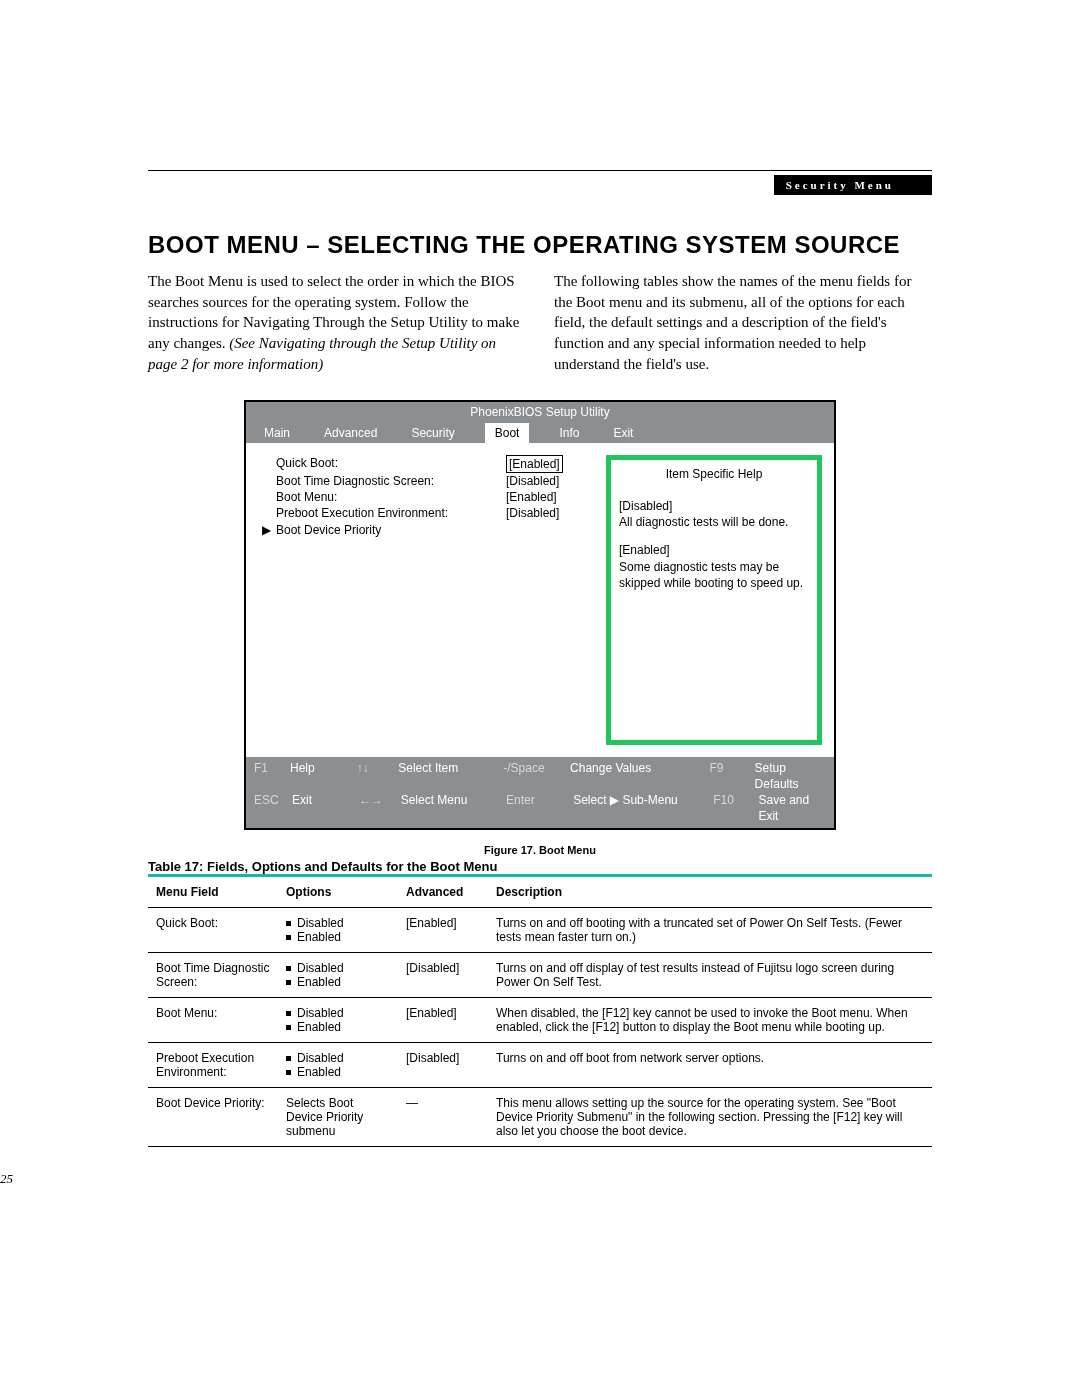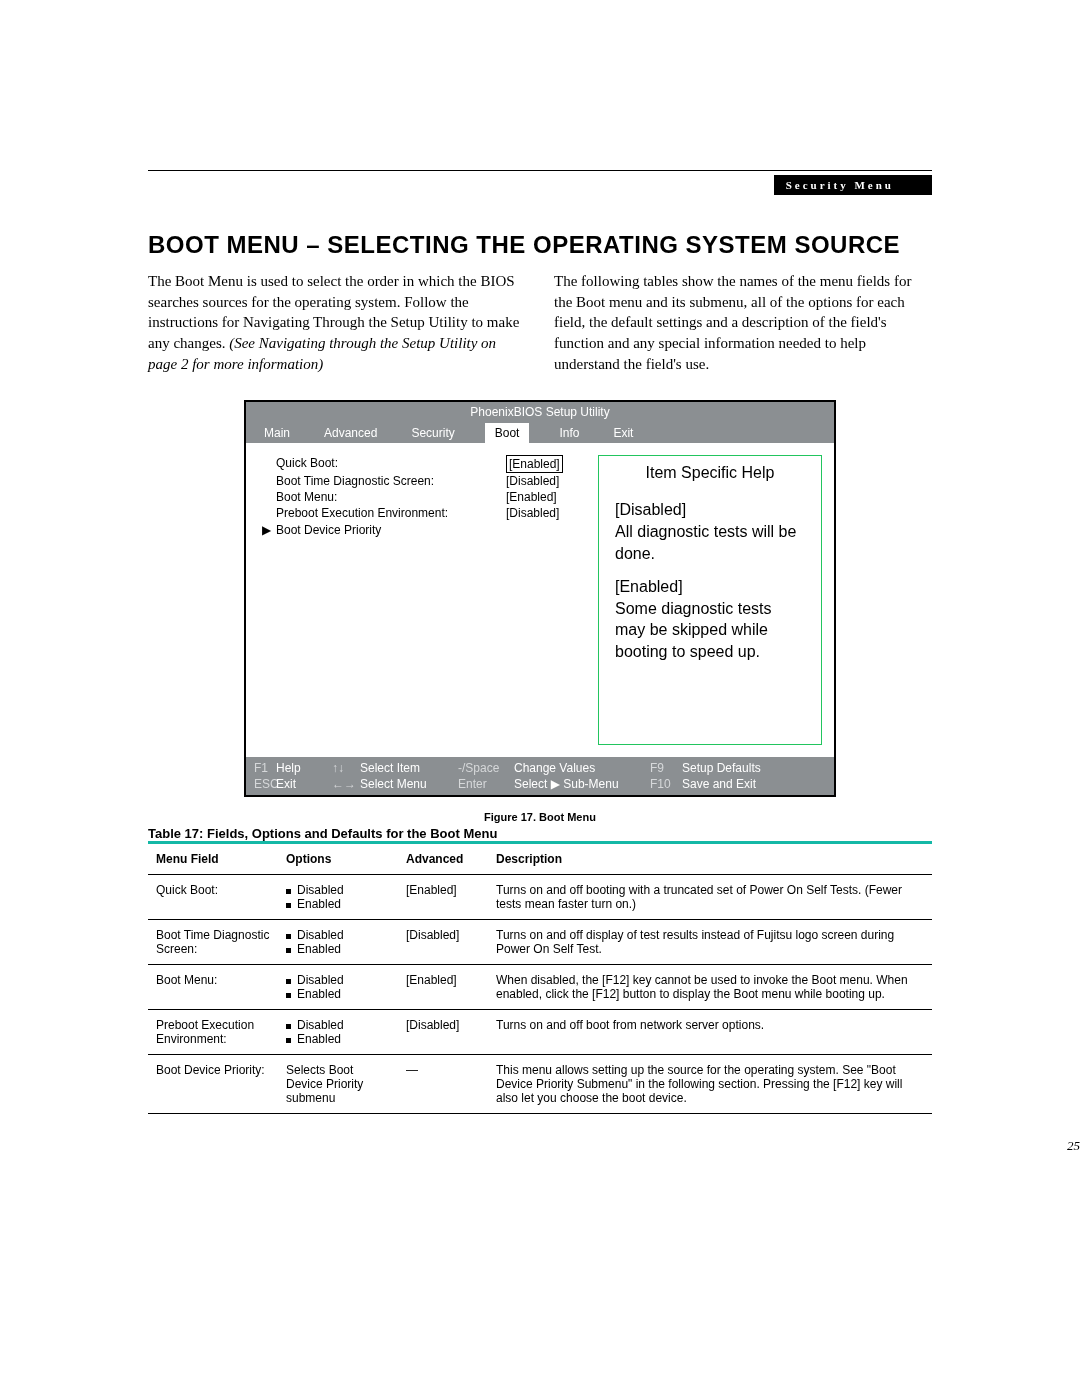--- a/index.html
+++ b/index.html
@@ -18,40 +18,40 @@
 .bios-tabs{background:#8b8f92;color:#fff;display:flex;padding:0 14px;gap:26px}
 .bios-tabs span{padding:2px 4px}
 span.tab-on{background:#fff;color:#000;padding:2px 10px}
 .bios-body{display:flex;padding:12px 12px 12px 16px;min-height:290px;gap:0}
 .bios-left{flex:1;padding-right:10px}
 .bios-left .row{display:flex}
 .bios-left .lab{width:230px}
 .bios-left .val{}
 .boxval{border:1px solid #000;padding:0 2px}
 .tri{width:14px;display:inline-block}
-.bios-right{width:190px;border:1px solid #22c55e;padding:6px 16px;font-size:16px}
+.bios-right{width:190px;border:5px solid #22c55e;padding:6px 8px;font-size:12px}
 .bios-right .head{text-align:center;margin-bottom:16px}
 .bios-foot{background:#8b8f92;color:#fff;font-size:12px;padding:3px 8px}
-.bios-foot .frow{display:flex;gap:0}
+.bios-foot .frow{display:flex;gap:16px}
 .bios-foot .c0{width:22px}
 .bios-foot .c1{width:56px}
 .bios-foot .c2{width:28px}
 .bios-foot .c3{width:98px}
 .bios-foot .c4{width:56px}
 .bios-foot .c5{width:136px}
 .bios-foot .c6{width:32px}
 .lit{color:#d6d8da}
 .fig-cap{text-align:center;font-family:Arial,Helvetica,sans-serif;font-size:11px;font-weight:700;margin-bottom:3px}
 .tbl-title{font-family:Arial,Helvetica,sans-serif;font-size:13px;font-weight:700;}
 table.fields{width:100%;border-collapse:collapse;font-family:Arial,Helvetica,sans-serif;font-size:12px}
 table.fields th{text-align:left;font-weight:700;padding:8px 8px;border-top:3px solid #14b8a6;border-bottom:1px solid #000;vertical-align:top}
 table.fields td{padding:8px 8px;border-bottom:1px solid #000;vertical-align:top}
 .optlist{list-style:none;margin:0;padding:0}
 .optlist li::before{content:"";display:inline-block;width:5px;height:5px;background:#000;margin-right:6px;vertical-align:middle}
-.pg-num{position:absolute;left:8px;right:0;text-align:right;font-style:italic;font-size:13px;bottom:-40px}
+.pg-num{position:absolute;left:0;right:0;text-align:left;font-style:italic;font-size:13px;bottom:-40px}
 .page-outer{position:relative}
 </style>
 </head>
 <body>
 
 <div class="page page-outer">
 
   <div class="top-rule"></div>
   <div class="header-row">
     <div class="black-tab">Security Menu</div>

